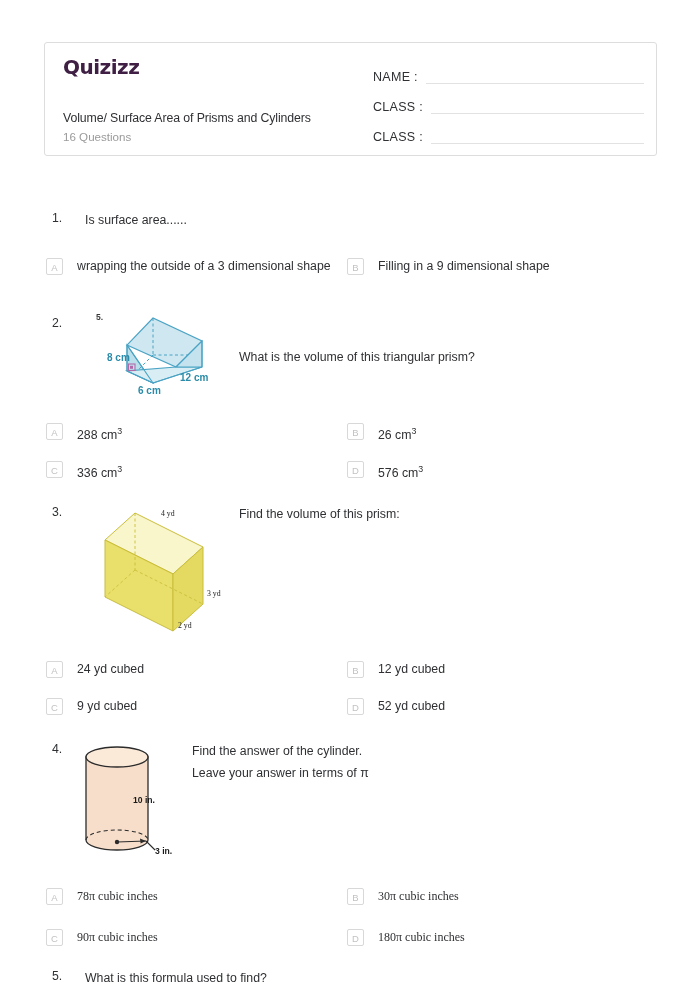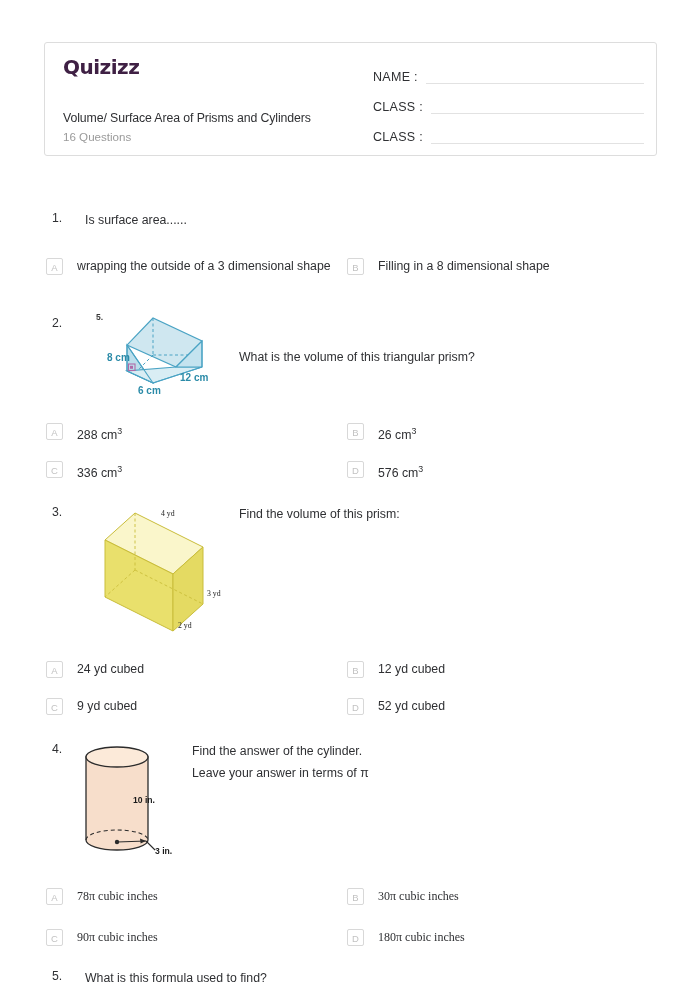--- a/index.html
+++ b/index.html
@@ -182,21 +182,21 @@
 <div class="q-block">
   <div class="q-num" style="left:52px; top:211px;">1.</div>
   <div class="q-text" style="left:85px; top:211px;">Is surface area......</div>
 
   <div class="opt" style="left:46px; top:258px;">
     <span class="opt-letter">A</span>
     <span class="opt-text" style="max-width:255px;">wrapping the outside of a 3 dimensional shape</span>
   </div>
   <div class="opt" style="left:347px; top:258px;">
     <span class="opt-letter">B</span>
-    <span class="opt-text">Filling in a 8 dimensional shape</span>
+    <span class="opt-text">Filling in a 9 dimensional shape</span>
   </div>
 </div>
 
 <div class="q-block">
   <div class="q-num" style="left:52px; top:316px;">2.</div>
   <div class="q-text" style="left:239px; top:348px;">What is the volume of this triangular prism?</div>
 
   <div class="fig" style="left:96px; top:312px; width:130px; height:82px;">
     <div class="fig-tag" style="left:0px; top:0px;">5.</div>
     <svg width="130" height="82" viewBox="0 0 130 82">

